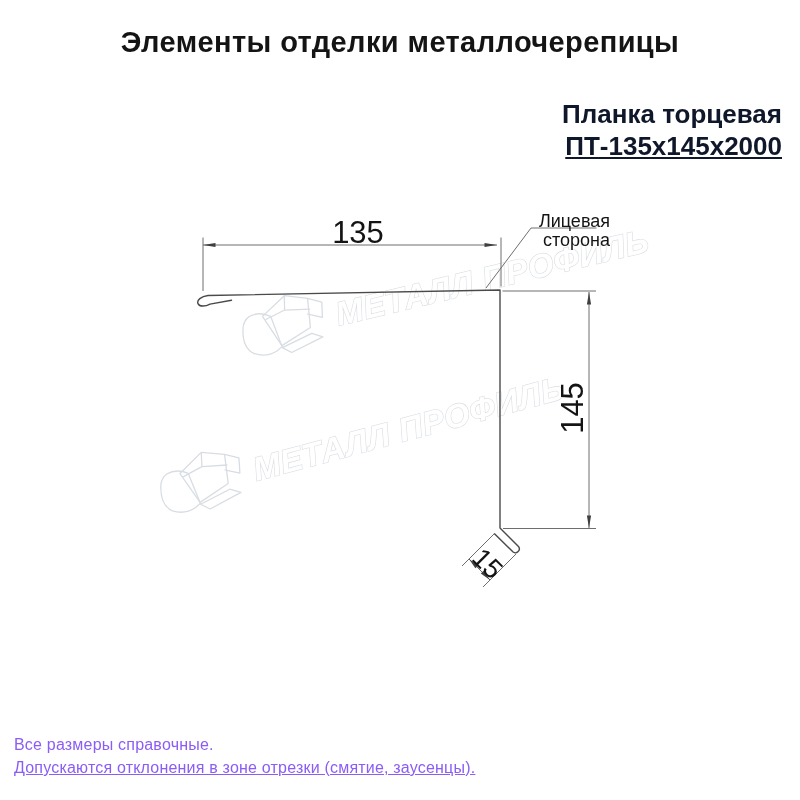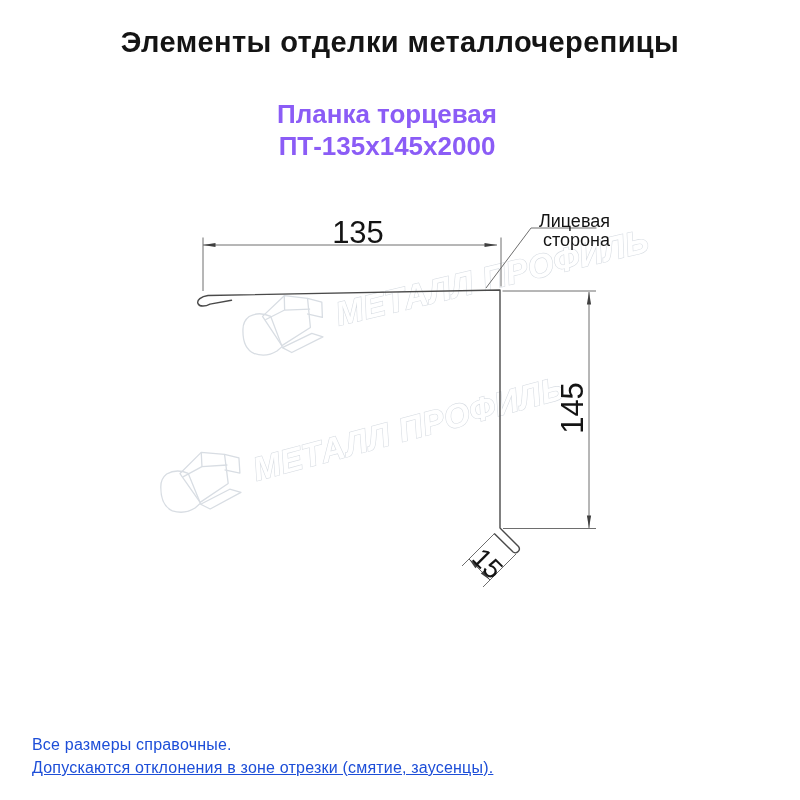--- a/index.html
+++ b/index.html
@@ -7,30 +7,30 @@
     width:800px;height:800px;background:#ffffff;
     font-family:"Liberation Sans",sans-serif;color:#141414;
     position:relative;overflow:hidden;
   }
   .abs{position:absolute;}
   .page-title{
     left:0;right:0;top:26px;text-align:center;
     font-size:29px;font-weight:bold;letter-spacing:.4px;color:#141414;
   }
   .subtitle,.model{
-    left:4px;width:766px;text-align:center;
-    font-size:26px;font-weight:bold;color:#8b5cf6;line-height:31px;
+    left:16px;width:766px;text-align:right;
+    font-size:26px;font-weight:bold;color:#0f172a;line-height:31px;
   }
   .subtitle{top:99px;}
-  .model{top:131px;}
+  .model{top:131px;text-decoration:underline;}
   .face-label{
     left:518px;top:212px;width:92px;text-align:right;
     font-size:18px;line-height:19px;color:#141414;
   }
-  .note{left:32px;font-size:16px;color:#1d4ed8;letter-spacing:.2px;}
+  .note{left:14px;font-size:16px;color:#8b5cf6;letter-spacing:.2px;}
   .note1{top:736px;}
   .note2{top:759px;text-decoration:underline;}
   .wm{pointer-events:none;}
   .wm-top{left:232px;top:300px;transform:rotate(-13.5deg);transform-origin:0 35px;}
   .wm-bottom{left:150px;top:458px;transform:rotate(-15deg);transform-origin:0 35px;}
   svg{display:block;}
   .drawing{left:0;top:0;}
 </style>
 </head>
 <body>

